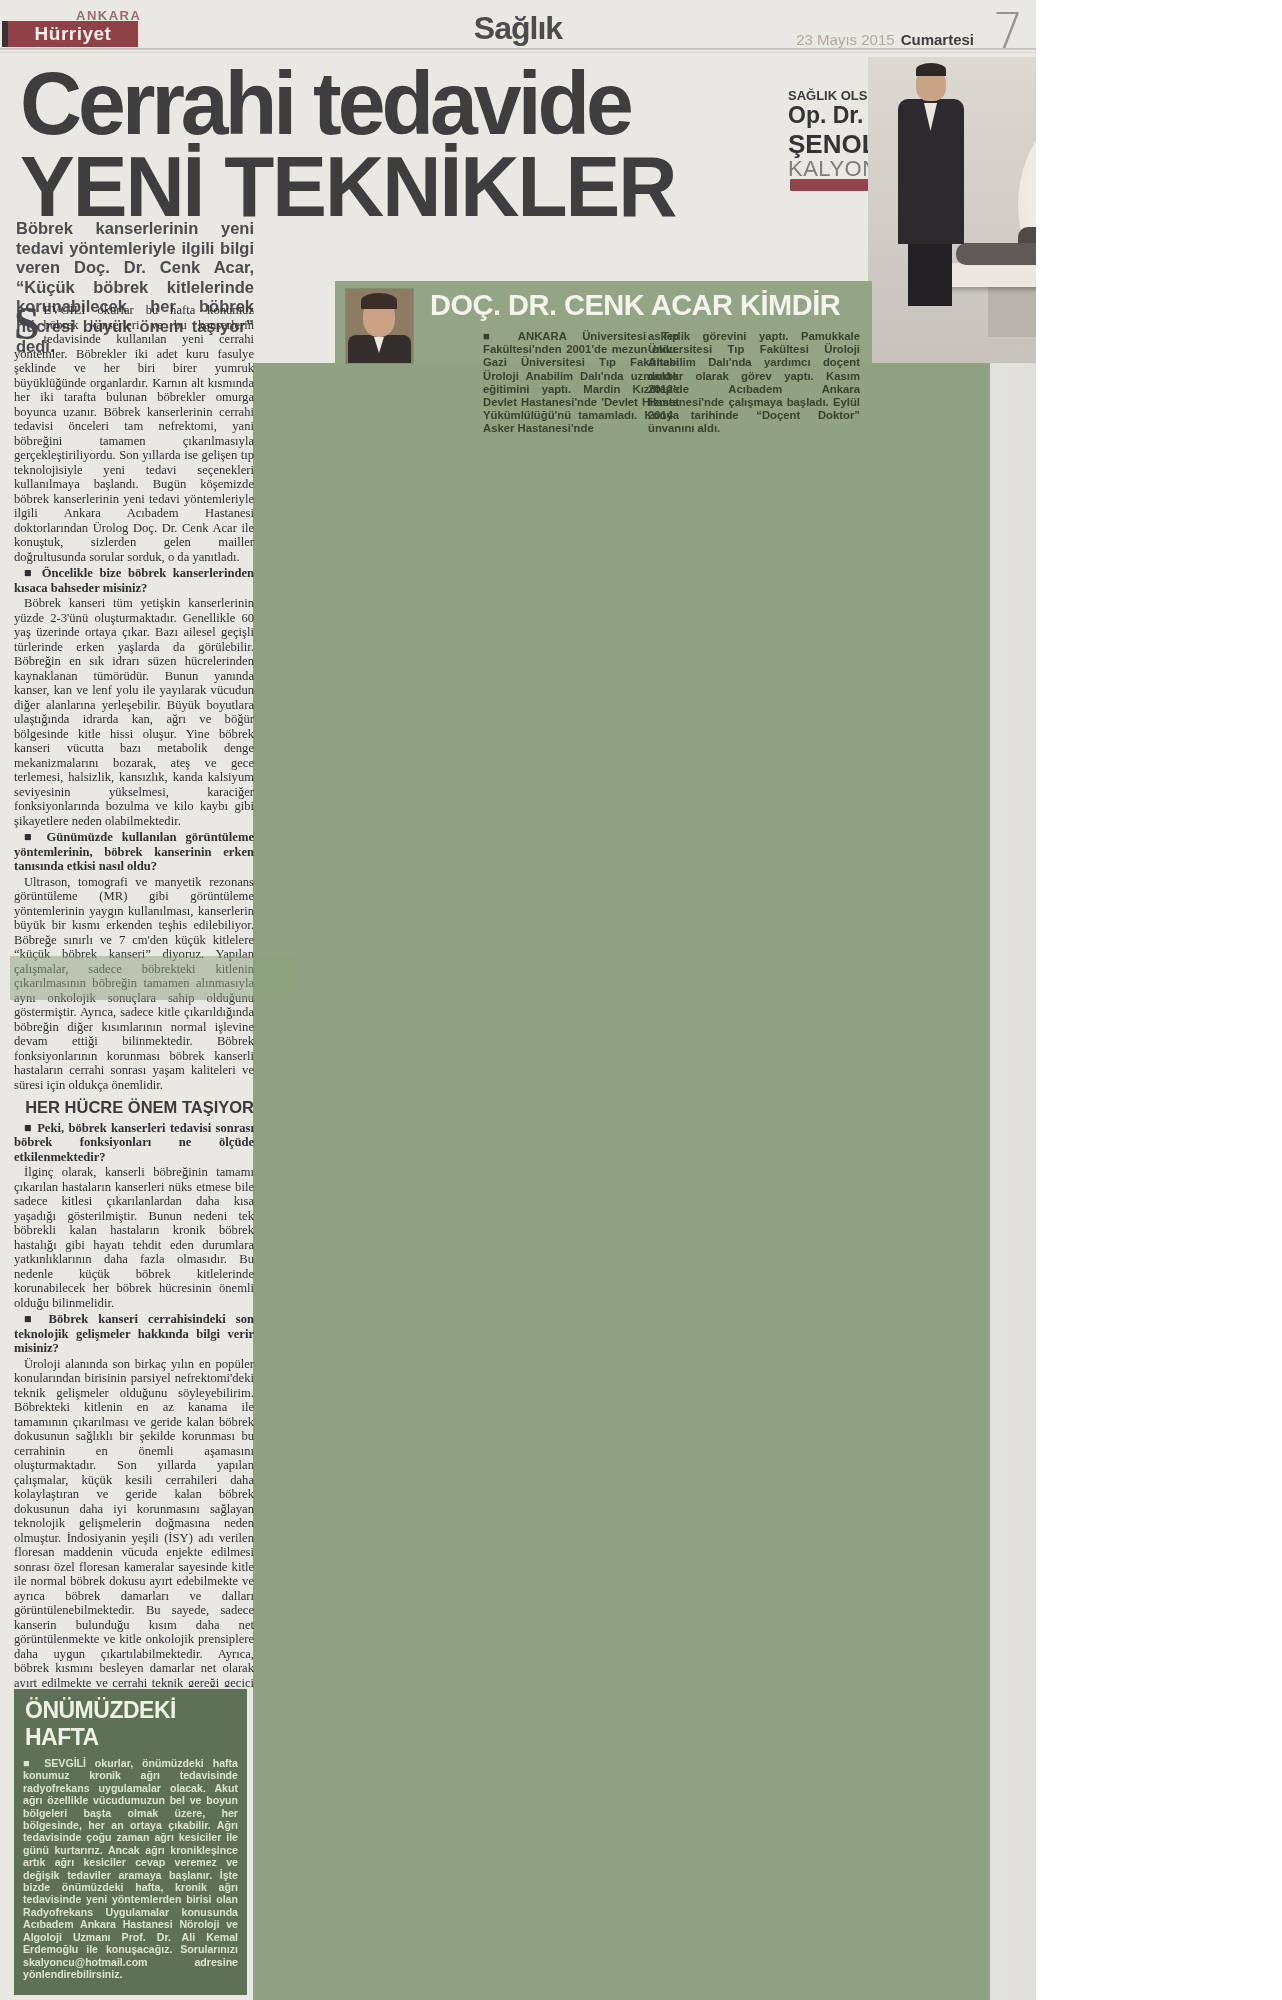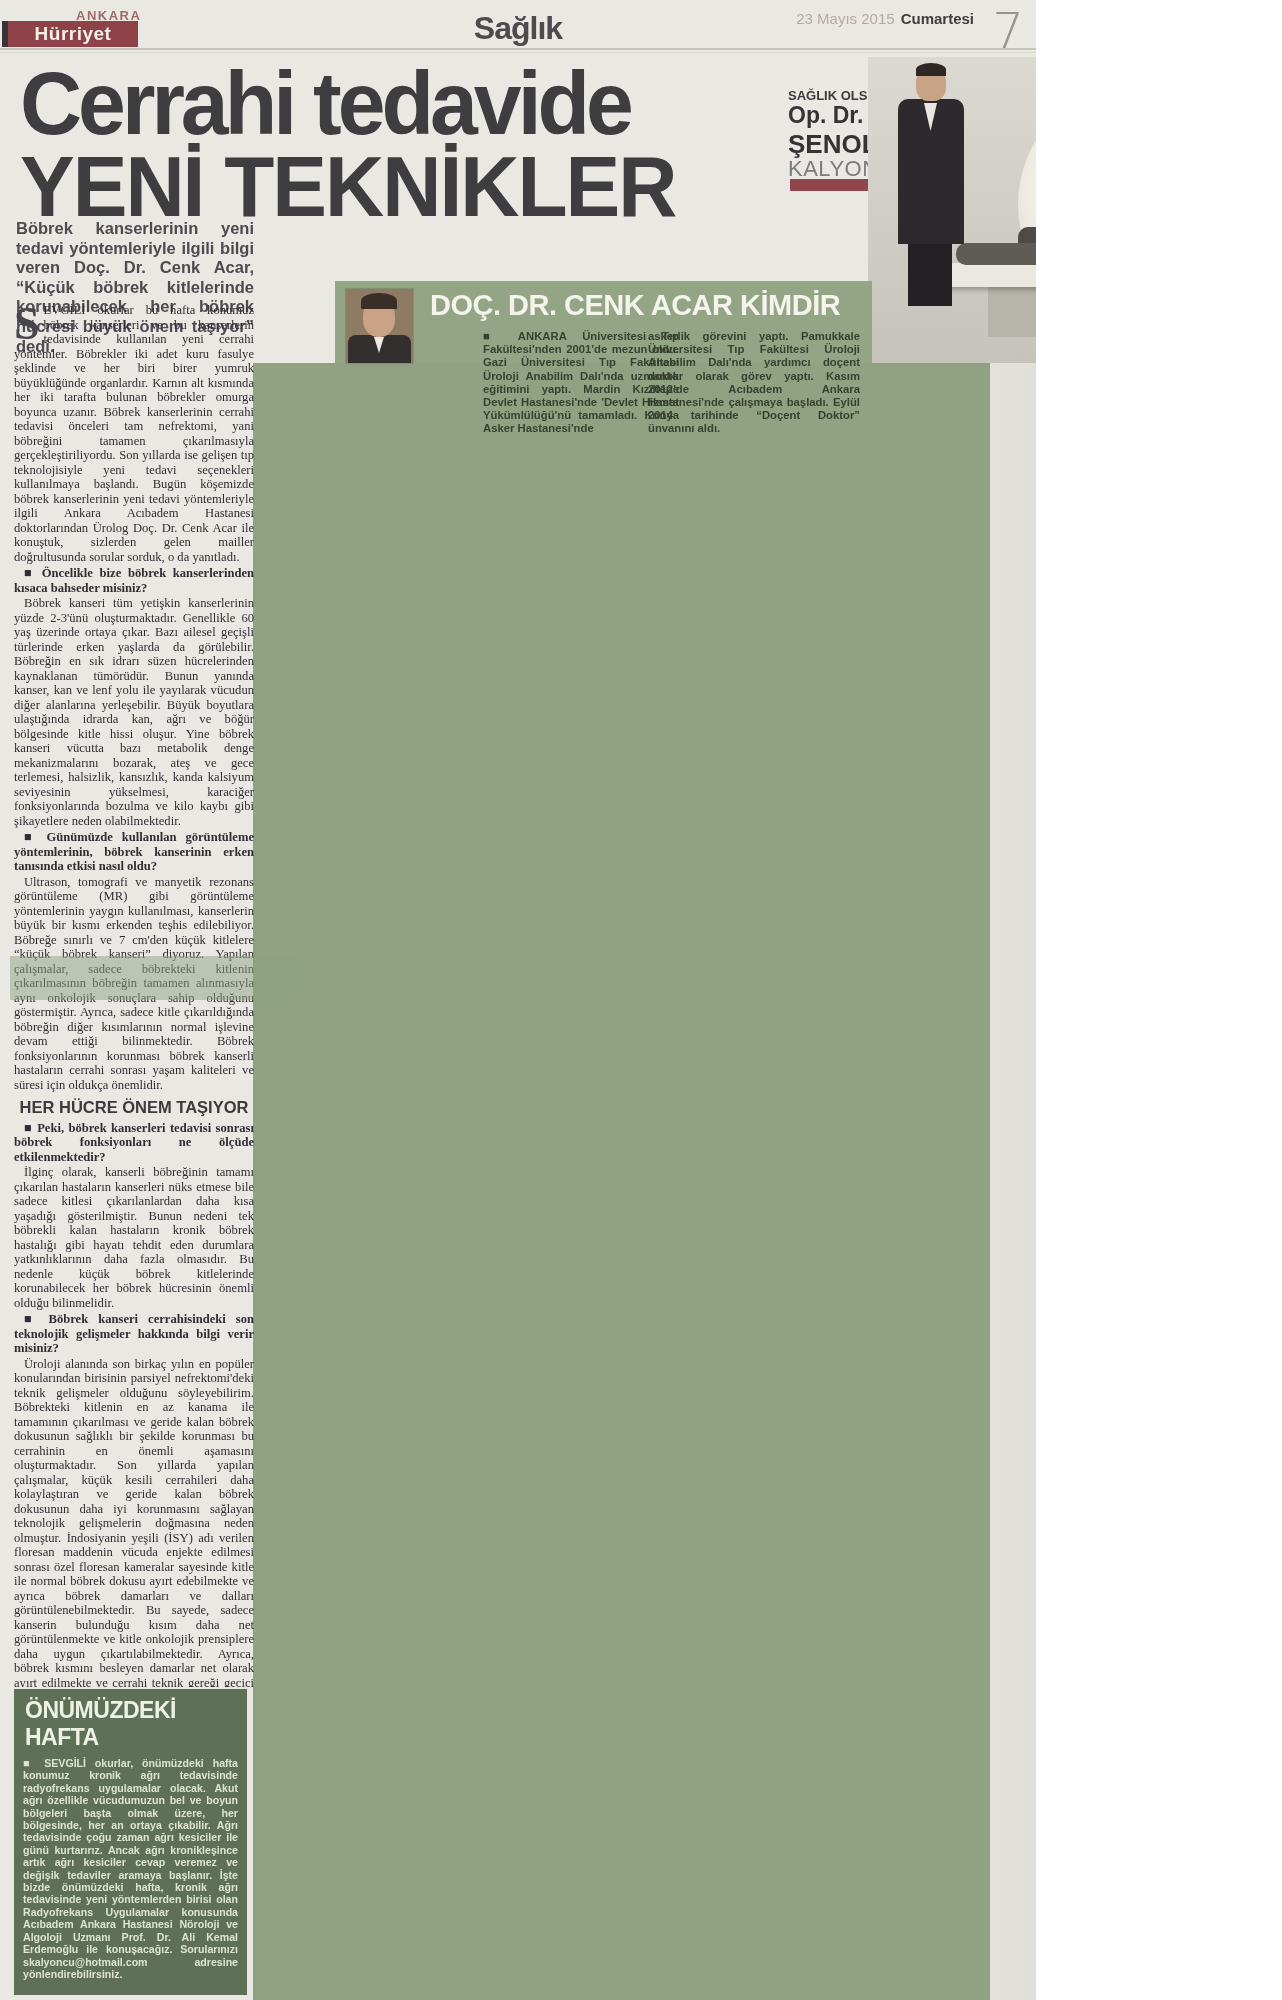--- a/index.html
+++ b/index.html
@@ -5,21 +5,21 @@
   html,body{margin:0;padding:0;}
   body{font-family:"Liberation Sans",sans-serif;}
   #page{position:relative;width:1036px;height:2000px;background:#eae8e2;overflow:hidden;color:#35343a;}
   .abs{position:absolute;}
 
   
   .mast-region{left:76px;top:8px;font-size:13px;font-weight:700;letter-spacing:1.5px;color:#a26a6c;}
   .logo{left:8px;top:21px;width:130px;height:26px;background:#8e4247;display:flex;align-items:center;justify-content:center;
         color:#f3efe9;font-weight:800;font-size:19px;letter-spacing:.5px;box-shadow:-6px 0 0 #3a3234;}
   .section{left:50%;top:10px;transform:translateX(-50%);font-size:32px;font-weight:800;color:#4c4b4d;letter-spacing:-1px;}
-  .dateblock{right:62px;top:10px;font-size:15px;color:#b3aaa2;}
+  .dateblock{right:62px;top:31px;font-size:15px;color:#b3aaa2;}
   .dateblock b{color:#3e3d3f;font-weight:700;margin-left:6px;}
   .pagenum{right:12px;top:2px;font-family:"DejaVu Sans",sans-serif;font-weight:100;font-size:50px;color:#97948f;}
   .rule1{left:0;top:48px;width:1282px;height:2px;background:#c8c6c0;}
   .rule2{left:0;top:52px;width:1282px;height:1px;background:#d9d7d1;}
 
   
   .hl{left:20px;color:#3e3d3f;font-weight:800;line-height:1;transform-origin:left top;}
   .hl1{top:58px;font-size:86px;letter-spacing:-4px;transform:scaleY(1.04);}
   .hl2{top:144px;font-size:82px;letter-spacing:-2px;transform:scaleY(1.04);}
 
@@ -65,21 +65,21 @@
   
   .lead{left:16px;top:219px;width:238px;font-size:16.5px;line-height:19.6px;font-weight:700;color:#4b4b50;text-align:justify;}
 
   
   .article{left:14px;top:303px;width:240px;height:1384px;overflow:hidden;
            font-family:"Liberation Serif",serif;font-size:12.6px;line-height:14.5px;color:#2f2e33;text-align:justify;}
   .article p{margin:0 0 1px 0;text-indent:10px;}
   .article p.noindent{text-indent:0;}
   .article p.q{font-weight:700;text-indent:10px;margin-top:2px;}
   .dropcap{float:left;font-size:46px;line-height:38px;font-weight:700;padding:2px 4px 0 0;color:#46464c;font-family:"Liberation Serif",serif;}
-  .subhead{font-family:"Liberation Sans",sans-serif;font-weight:800;font-size:16.5px;color:#3b3a3e;text-align:center;margin:8px 0 6px 0 !important;text-indent:0 !important;}
+  .subhead{font-family:"Liberation Sans",sans-serif;font-weight:800;font-size:16.5px;color:#3b3a3e;text-align:right;margin:8px 0 6px 0 !important;text-indent:0 !important;}
   .tint{left:10px;top:956px;width:286px;height:44px;background:rgba(142,162,127,.5);}
 
   
   .nextweek{left:14px;top:1689px;width:233px;height:306px;background:#5e7055;padding:6px 9px;box-sizing:border-box;overflow:hidden;}
   .nw-title{font-size:23px;font-weight:800;color:#eef2e4;letter-spacing:-.5px;margin:2px 0 6px 2px;}
   .nw-body{font-size:10.6px;line-height:12.4px;font-weight:700;color:#dde5cf;text-align:justify;}
 </style>
 </head>
 <body>
 

